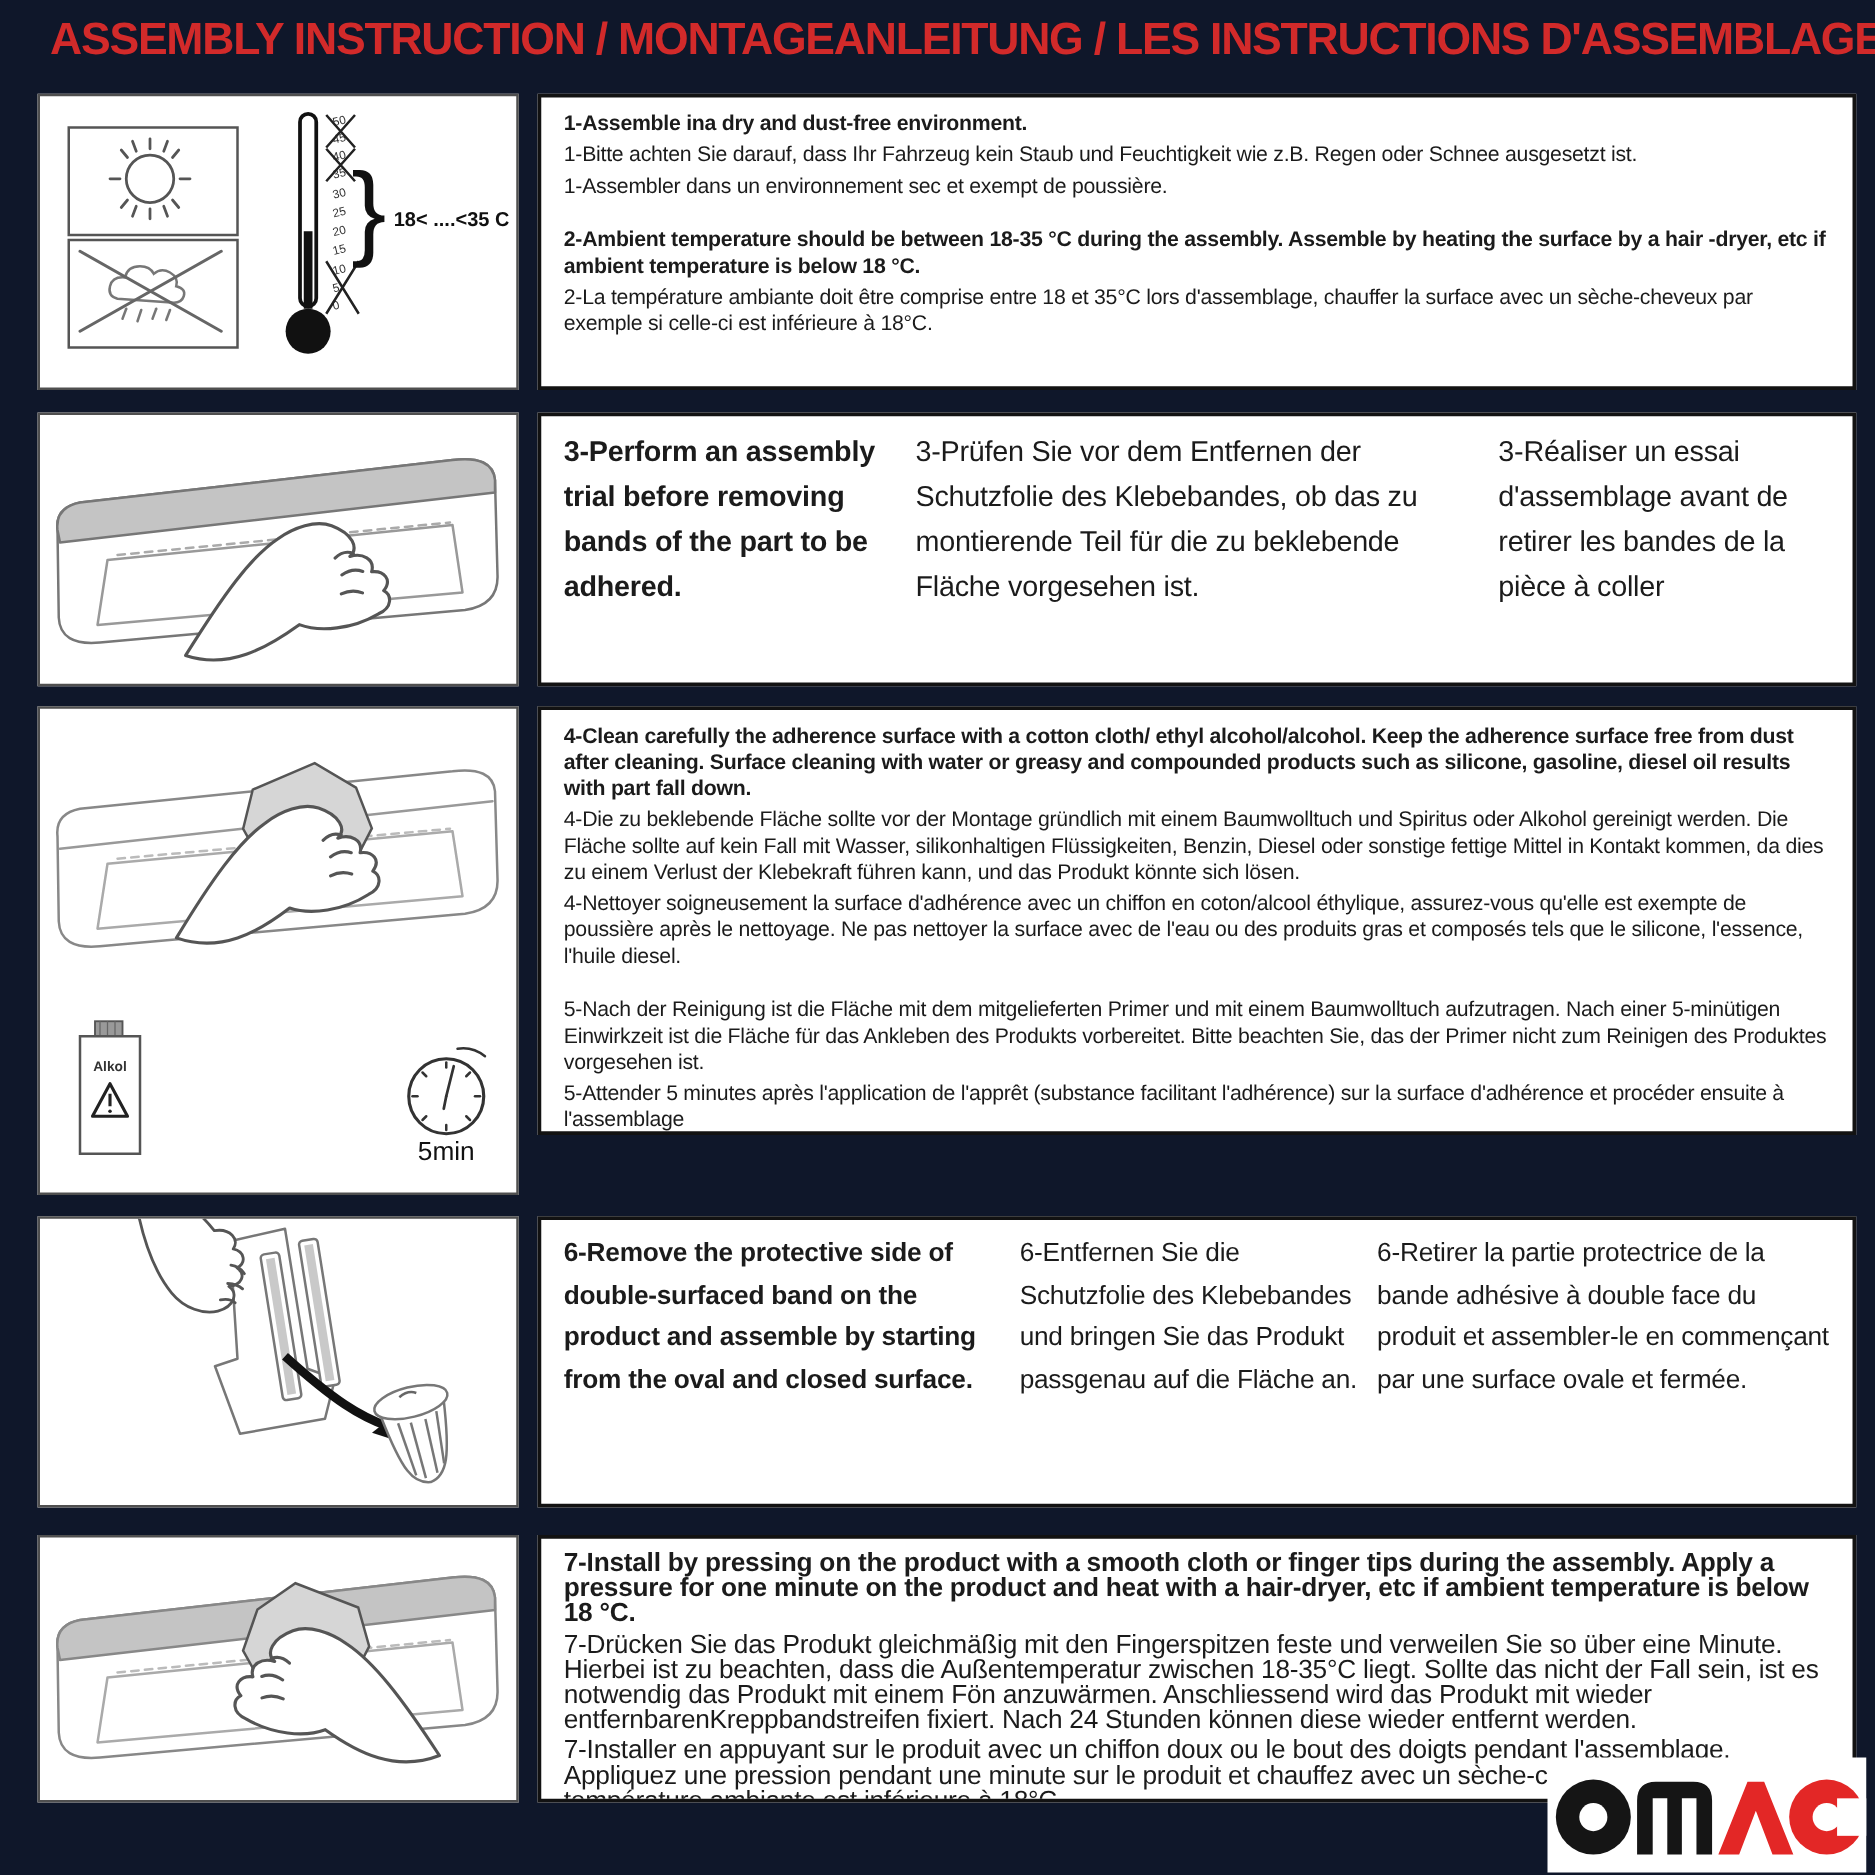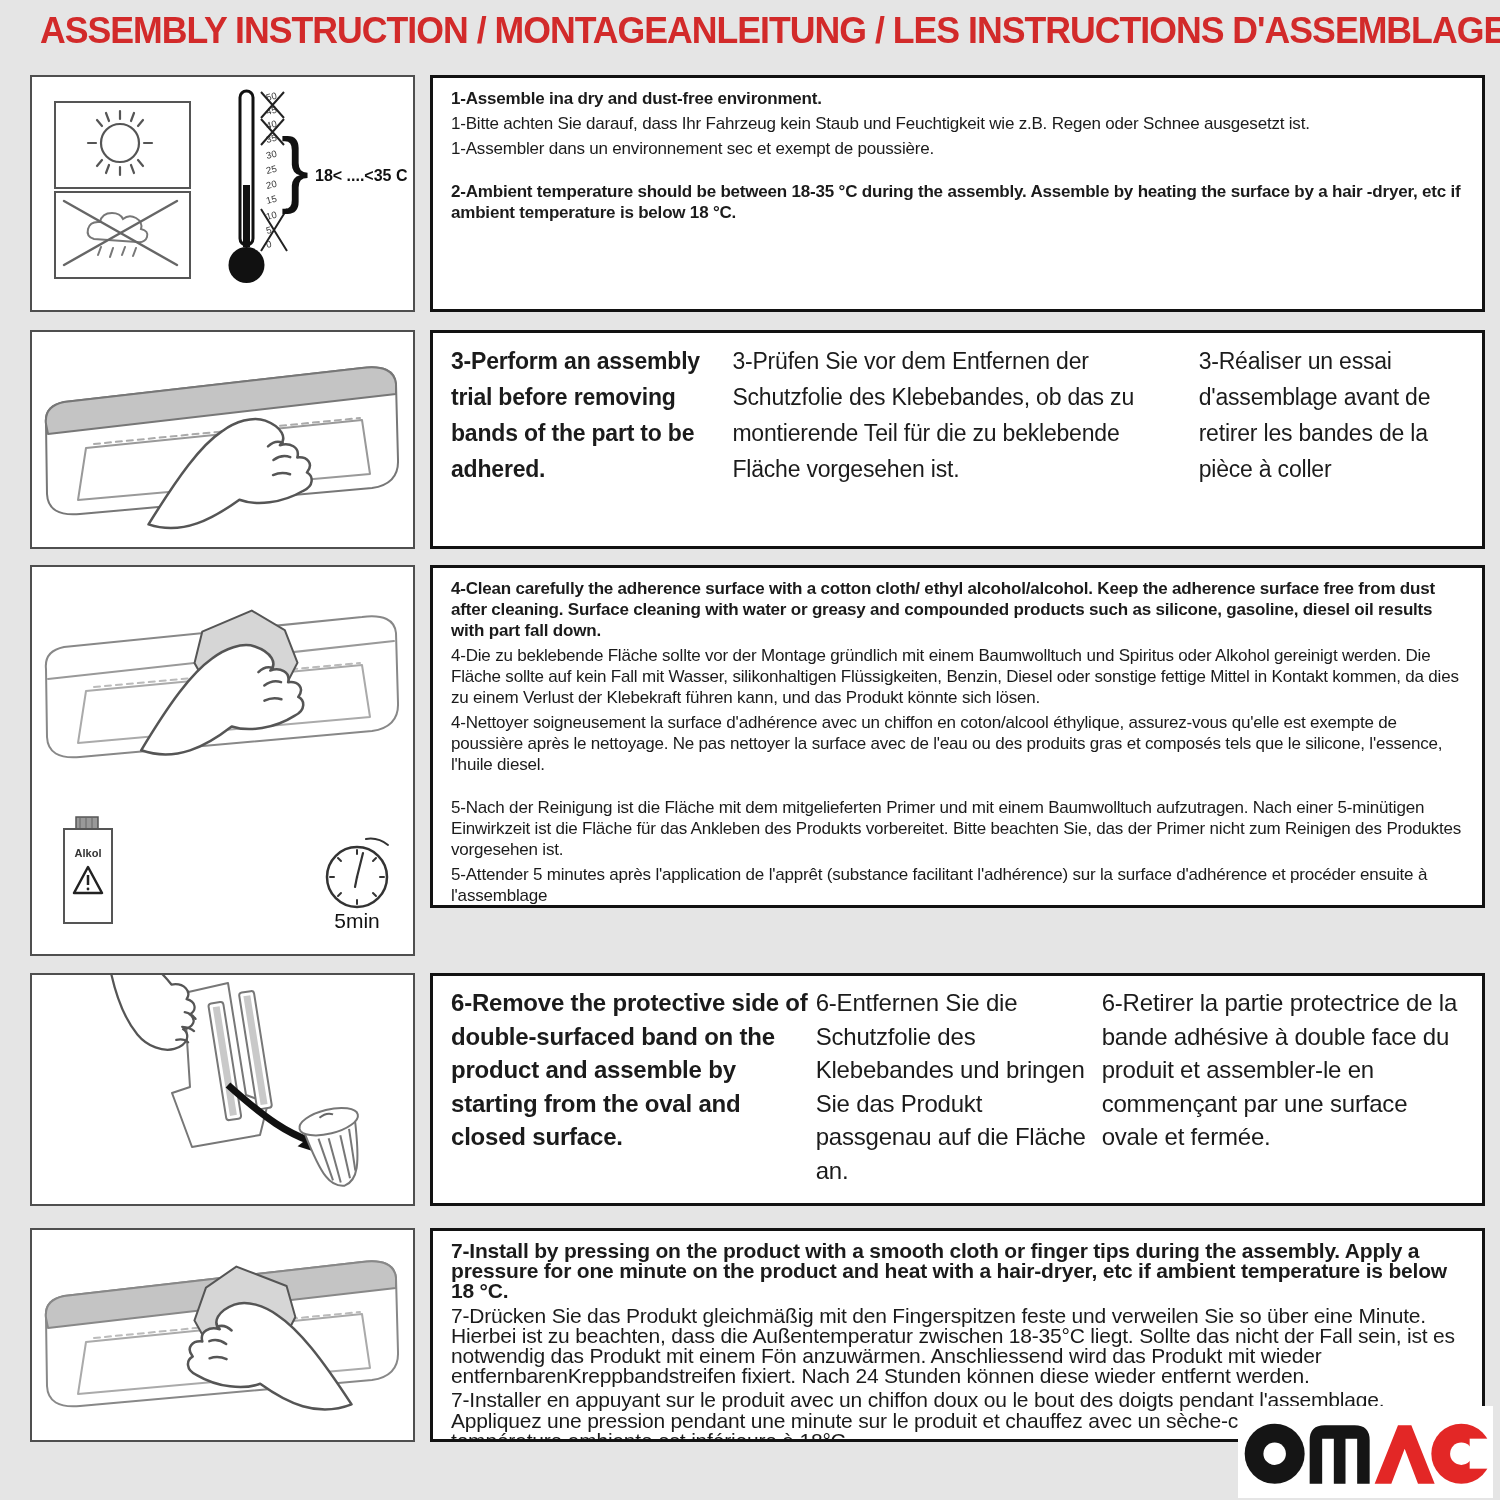--- a/index.html
+++ b/index.html
@@ -1,29 +1,29 @@
 <!DOCTYPE html>
 <html><head>
 <meta charset="utf-8">
 <style>
   html,body{margin:0;padding:0;background:#fff;}
   body{width:1500px;height:1500px;position:relative;font-family:"Liberation Sans","DejaVu Sans",sans-serif;color:#1b1b1b;}
-  .page{position:absolute;inset:0;background:#e5e5e5;overflow:hidden;}
+  .page{position:absolute;inset:0;background:#0f172a;overflow:hidden;}
   .title{position:absolute;left:40px;top:10px;width:1440px;font-size:36px;font-weight:bold;letter-spacing:-1px;color:#d22a2a;white-space:nowrap;transform:scaleX(.99);transform-origin:left;}
   .row{position:absolute;left:30px;width:1455px;}
   .figbox{position:absolute;left:0;top:0;width:385px;border:2px solid #4f4f4f;background:#fff;box-sizing:border-box;}
   .txtbox{position:absolute;left:400px;top:0;width:1055px;border:3px solid #121212;background:#fff;box-sizing:border-box;padding:6px 14px 4px 14px;overflow:hidden;}
   .center-v{display:flex;justify-content:center;}
   .para{margin:4px;letter-spacing:-0.2px;}
   .bold{font-weight:bold;}
   .spacer{height:14px;}
   .txt-sm .para{font-size:17px;line-height:21px;}
   .txt-sm5 .para{font-size:21px;line-height:20.2px;}
   .txt-lg2 .para{font-size:23px;line-height:36px;}
-  .txt-lg4 .para{font-size:24px;line-height:33.5px;}
+  .txt-lg4 .para{font-size:21px;line-height:33.5px;}
   .subbox{position:absolute;border:2px solid #555;background:#fff;}
   .logo{position:absolute;left:1238px;top:1406px;width:255px;height:92px;background:#fff;display:flex;align-items:center;justify-content:flex-end;}
   .sr-only{position:absolute;width:1px;height:1px;overflow:hidden;clip:rect(0 0 0 0);}
   svg text{font-family:"Liberation Sans","DejaVu Sans",sans-serif;}
 </style>
 </head>
 <body>
 
 <div class="page">
 
@@ -92,20 +92,21 @@
         <text x="64" y="112" font-size="84" fill="#111">}</text>
         <text x="98" y="96" font-size="16" font-weight="bold" fill="#111">18&lt; ....&lt;35 C</text>
       </svg>
     </div>
     <div class="txtbox txt-sm" style="height:237px;">
         <p class="para bold">1-Assemble ina dry and dust-free environment.</p>
         <p class="para">1-Bitte achten Sie darauf, dass Ihr Fahrzeug kein Staub und Feuchtigkeit wie z.B. Regen oder Schnee ausgesetzt ist.</p>
         <p class="para">1-Assembler dans un environnement sec et exempt de poussière.</p>
         <div class="spacer"></div>
         <p class="para bold">2-Ambient temperature should be between 18-35 °C  during the assembly. Assemble by heating the surface by a hair -dryer, etc if ambient temperature is below 18 °C.</p>
+        <p class="para">2-La température ambiante doit être comprise entre 18 et 35°C lors d'assemblage, chauffer la surface avec un sèche-cheveux par exemple si celle-ci est inférieure à 18°C.</p>
       </div>
   </div>
 
   <div class="row" style="top:330px;height:219px;">
     <div class="figbox" style="height:219px;">
       <svg width="381" height="215" viewBox="0 0 381 215">
         <g stroke="#777" stroke-width="2" fill="#fff" stroke-linejoin="round" stroke-linecap="round">
           <path d="M14,92 Q12,74 32,70 L330,36 Q362,32 364,52 L366,128 Q367,152 340,156 L48,182 Q16,185 15,162 Z"></path>
           <path d="M14,92 Q12,74 32,70 L330,36 Q362,32 364,52 L364,62 L16,102 Z" fill="#c4c4c4"></path>
           <path d="M54,116 L330,88 L338,142 L46,168 Z" stroke="#999"></path>

